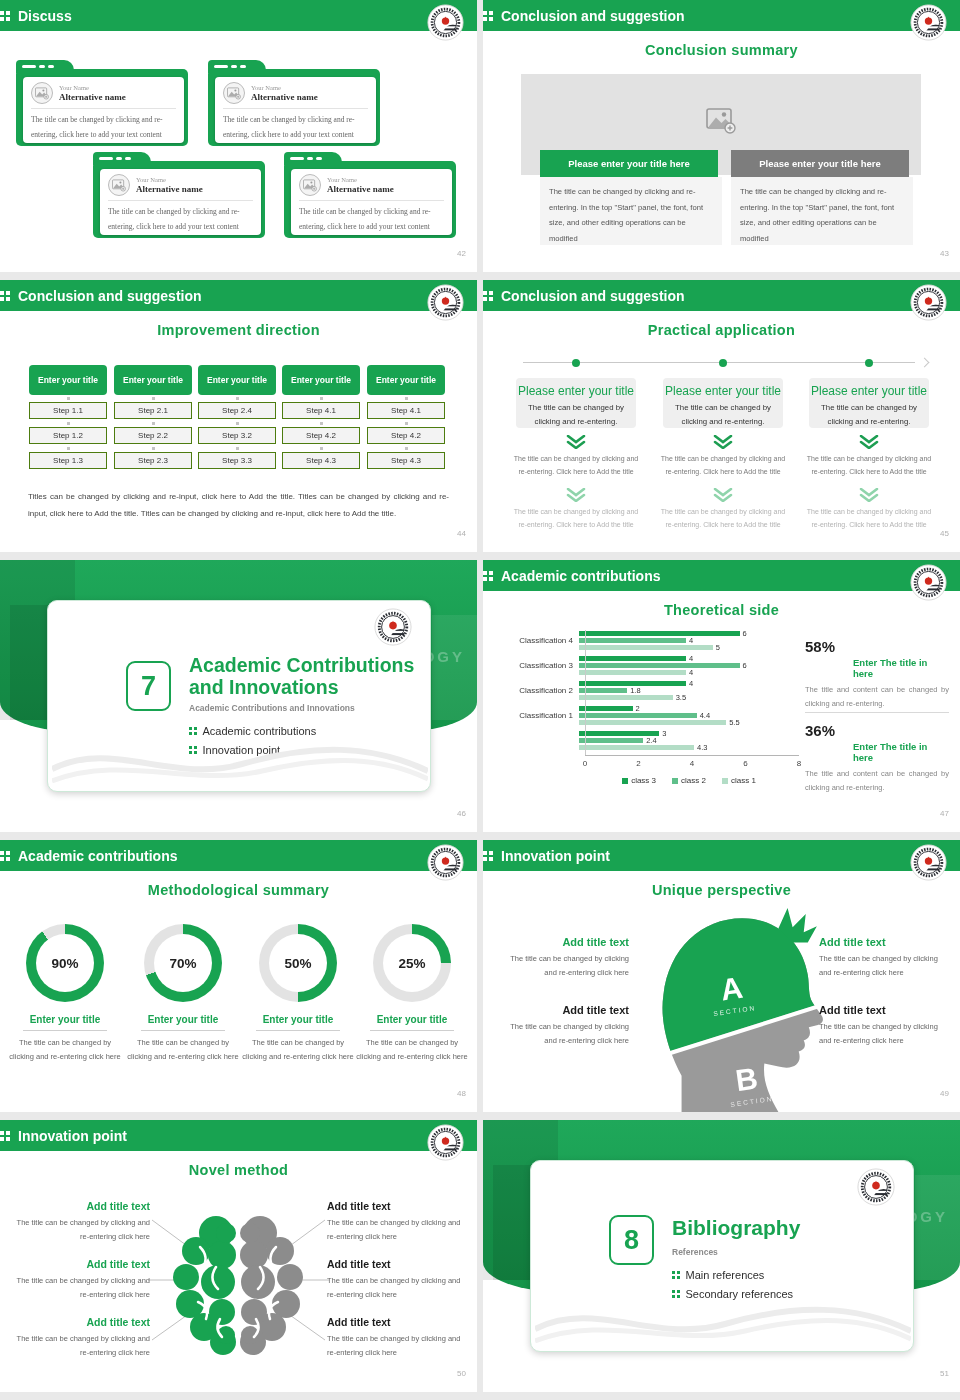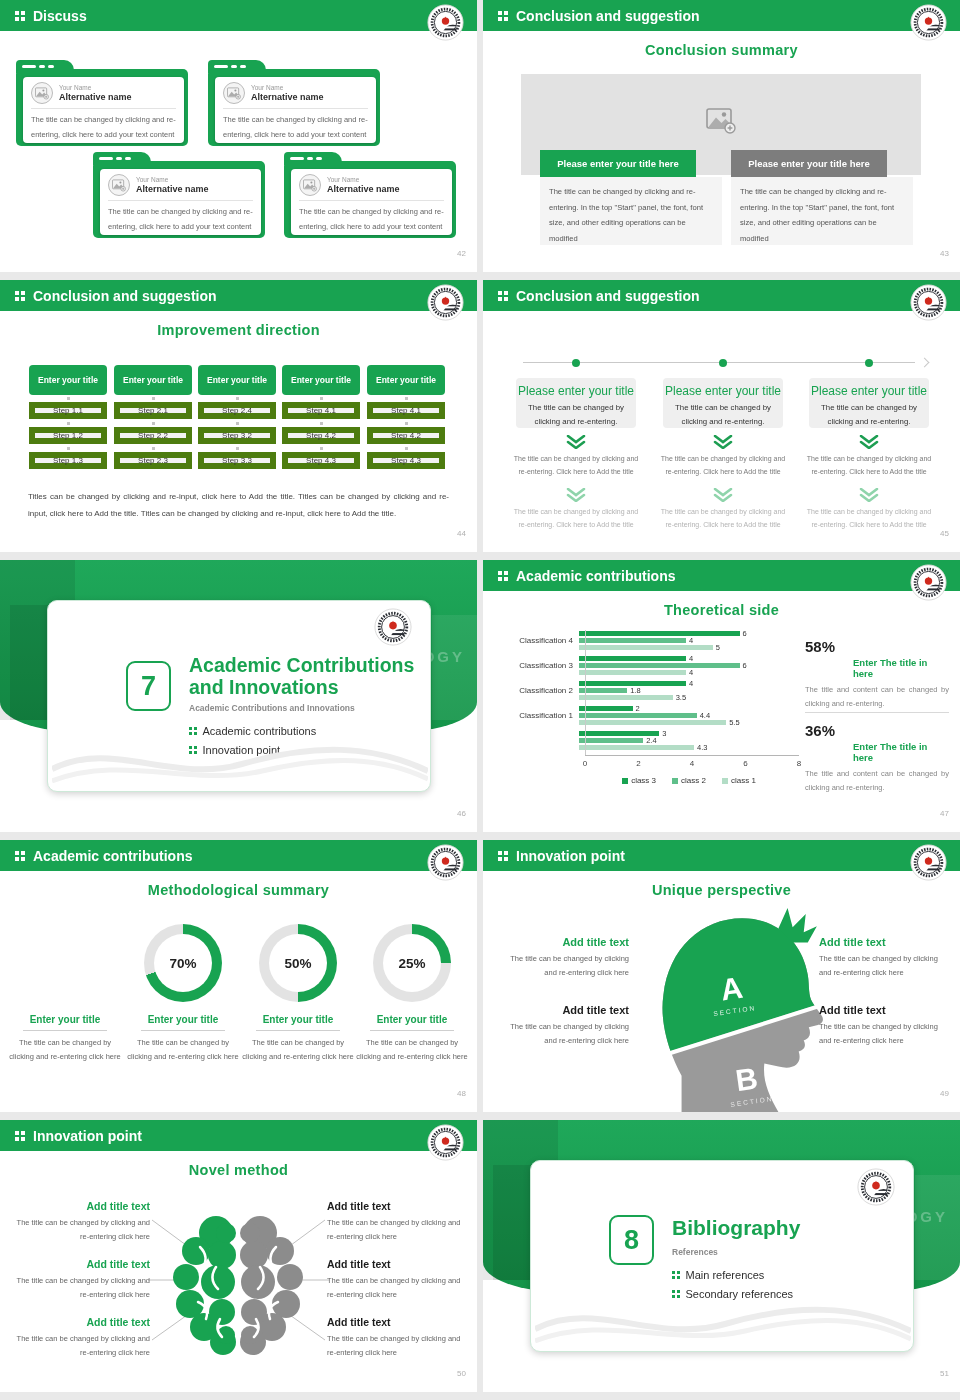--- a/index.html
+++ b/index.html
@@ -4,57 +4,57 @@
 <style>
   :root{
     --g:#18a351; --gm:#5fbf8a; --gl:#b3ddc6; --gbar:#7d7d7d;
     --panel:#f2f2f2; --ink:#333; --mut:#777;
   }
   *{box-sizing:border-box;margin:0;padding:0;}
   body{width:960px;height:1400px;background:#e9e9e9;font-family:"Liberation Sans",sans-serif;}
   .grid{display:grid;grid-template-columns:477px 477px;grid-auto-rows:272px;gap:8px 6px;}
   .slide{position:relative;background:#fff;overflow:hidden;}
   .hdr{position:absolute;top:0;left:0;right:0;height:31px;background:var(--g);color:#fff;
-       display:flex;align-items:center;gap:8px;padding-left:15px;font-size:14px;font-weight:bold;}
+       display:flex;align-items:center;gap:8px;padding-left:0;font-size:14px;font-weight:bold;}
   .dots{display:inline-grid;grid-template-columns:4px 4px;gap:2px;}
   .dots i{width:4px;height:4px;background:currentColor;display:block;}
   .dots.sm{grid-template-columns:3px 3px;gap:1.5px;}
   .dots.sm i{width:3px;height:3px;}
   .logo{position:absolute;top:4px;right:13px;width:37px;height:37px;z-index:6;}
   .pagenum{position:absolute;right:11px;bottom:14px;font-size:8px;color:#b0b0b0;}
   .stitle{position:absolute;top:42px;left:0;width:100%;text-align:center;font-size:14.5px;font-weight:bold;color:var(--g);letter-spacing:.3px;}
 
   
   .folder{position:absolute;width:172px;height:86px;}
   .folder .tab{position:absolute;top:0;left:0;width:58px;height:13px;background:var(--g);border-radius:4px 10px 0 0;
                display:flex;align-items:center;gap:3px;padding-left:6px;}
   .folder .tab b{height:3px;background:#fff;border-radius:2px;display:block;}
   .folder .tab b:nth-child(1){width:14px;} .folder .tab b:nth-child(2){width:6px;} .folder .tab b:nth-child(3){width:6px;}
   .folder .back{position:absolute;top:9px;left:0;right:0;bottom:0;background:var(--g);border-radius:5px;}
   .folder .fcard{position:absolute;top:17px;left:7px;right:4px;bottom:3px;background:#fff;border-radius:4px;
-                 box-shadow:0 1px 3px rgba(0,0,0,.25);padding:5px 8px 12px 8px;}
+                 box-shadow:0 1px 3px rgba(0,0,0,.25);padding:5px 8px 12px 8px;font-family:Liberation Serif, serif;}
   .fhead{display:flex;align-items:center;gap:6px;border-bottom:1px solid #e3e3e3;padding-bottom:4px;}
   .avatar{width:22px;height:22px;border:1px solid #bbb;border-radius:50%;background:#f4f4f4;
           display:flex;align-items:center;justify-content:center;flex:none;}
   .fname{font-size:6.5px;color:#999;}
   .faltname{font-size:9px;font-weight:bold;color:#2d2d2d;margin-top:1px;}
   .fbody{font-size:7.5px;color:#666;line-height:1.95;padding-top:4px;}
 
   
   .photo-box{position:absolute;left:38px;top:74px;width:400px;height:101px;background:#e2e2e2;}
   .photo-ic{position:absolute;left:50%;top:34px;transform:translateX(-50%);}
-  .tbar{position:absolute;top:150px;width:156px;height:27px;color:#fff;font-size:9.5px;font-weight:bold;
+  .tbar{position:absolute;top:150px;width:178px;height:27px;color:#fff;font-size:9.5px;font-weight:bold;
         display:flex;align-items:center;justify-content:center;z-index:2;}
   .tpanel{position:absolute;top:177px;width:182px;height:68px;background:#f4f4f4;padding:7px 9px;
           font-size:7.6px;color:#555;line-height:2.05;}
 
   
   .ebtn{position:absolute;top:85px;width:78px;height:30px;background:var(--g);border-radius:4px;color:#fff;
         font-size:8.5px;font-weight:bold;display:flex;align-items:center;justify-content:center;}
-  .step{position:absolute;width:78px;height:17px;background:#f3f3f3;border:6px solid #4d7c0f;
+  .step{position:absolute;width:78px;height:17px;background:#f3f3f3;border:1px solid #4d7c0f;
         font-size:8px;color:#333;display:flex;align-items:center;justify-content:center;}
   .mdot{position:absolute;width:3px;height:3px;background:#c4c4c4;}
   .s44foot{position:absolute;left:28px;right:28px;top:208px;font-size:8px;color:#444;line-height:2.15;text-align:justify;}
 
   
   .tline{position:absolute;left:40px;top:82px;width:392px;border-top:1px solid #c9c9c9;}
   .tl-arrow{position:absolute;right:32px;top:78.5px;width:7px;height:7px;border-top:1.5px solid #c9c9c9;border-right:1.5px solid #c9c9c9;transform:rotate(45deg);}
   .tdot{position:absolute;top:78.5px;width:8px;height:8px;border-radius:50%;background:var(--g);}
   .ppanel{position:absolute;top:98px;width:120px;height:50px;background:#efefef;border-radius:4px;text-align:center;padding-top:6px;}
   .ppanel h4{font-size:12px;color:var(--g);font-weight:normal;margin-bottom:3px;}
@@ -343,20 +343,21 @@
           <i></i>
           <i></i>
           <i></i>
           <i></i>
         </span>
       <span>Conclusion and suggestion</span>
     </div>
     <svg class="logo" viewBox="0 0 40 40">
         <use href="#emblem"></use>
       </svg>
+    <div class="stitle">Practical application</div>
     <div class="tline"></div>
     <div class="tl-arrow"></div>
     <div class="tdot" style="left:89px"></div>
     <div class="tdot" style="left:236px"></div>
     <div class="tdot" style="left:382px"></div>
 
     <div class="ppanel" style="left:33px">
       <h4>Please enter your title</h4>
       <p>The title can be changed by clicking and re-entering.</p>
       </div>
@@ -591,20 +592,23 @@
           <i></i>
           <i></i>
         </span>
       <span>Academic contributions</span>
     </div>
     <svg class="logo" viewBox="0 0 40 40">
         <use href="#emblem"></use>
       </svg>
     <div class="stitle">Methodological summary</div>
 
+    <div class="donut" style="left: 26px; background: conic-gradient(rgb(24, 163, 81) 0deg, rgb(24, 163, 81) 90%, rgb(227, 227, 227) 90%, rgb(227, 227, 227) 100%);">
+        <div class="dhole">90%</div>
+      </div>
     <div class="donut" style="left: 144px; background: conic-gradient(rgb(24, 163, 81) 0deg, rgb(24, 163, 81) 70%, rgb(227, 227, 227) 70%, rgb(227, 227, 227) 100%);">
         <div class="dhole">70%</div>
       </div>
     <div class="donut" style="left: 259px; background: conic-gradient(rgb(24, 163, 81) 0deg, rgb(24, 163, 81) 50%, rgb(227, 227, 227) 50%, rgb(227, 227, 227) 100%);">
         <div class="dhole">50%</div>
       </div>
     <div class="donut" style="left: 373px; background: conic-gradient(rgb(24, 163, 81) 0deg, rgb(24, 163, 81) 25%, rgb(227, 227, 227) 25%, rgb(227, 227, 227) 100%);">
         <div class="dhole">25%</div>
       </div>
 

